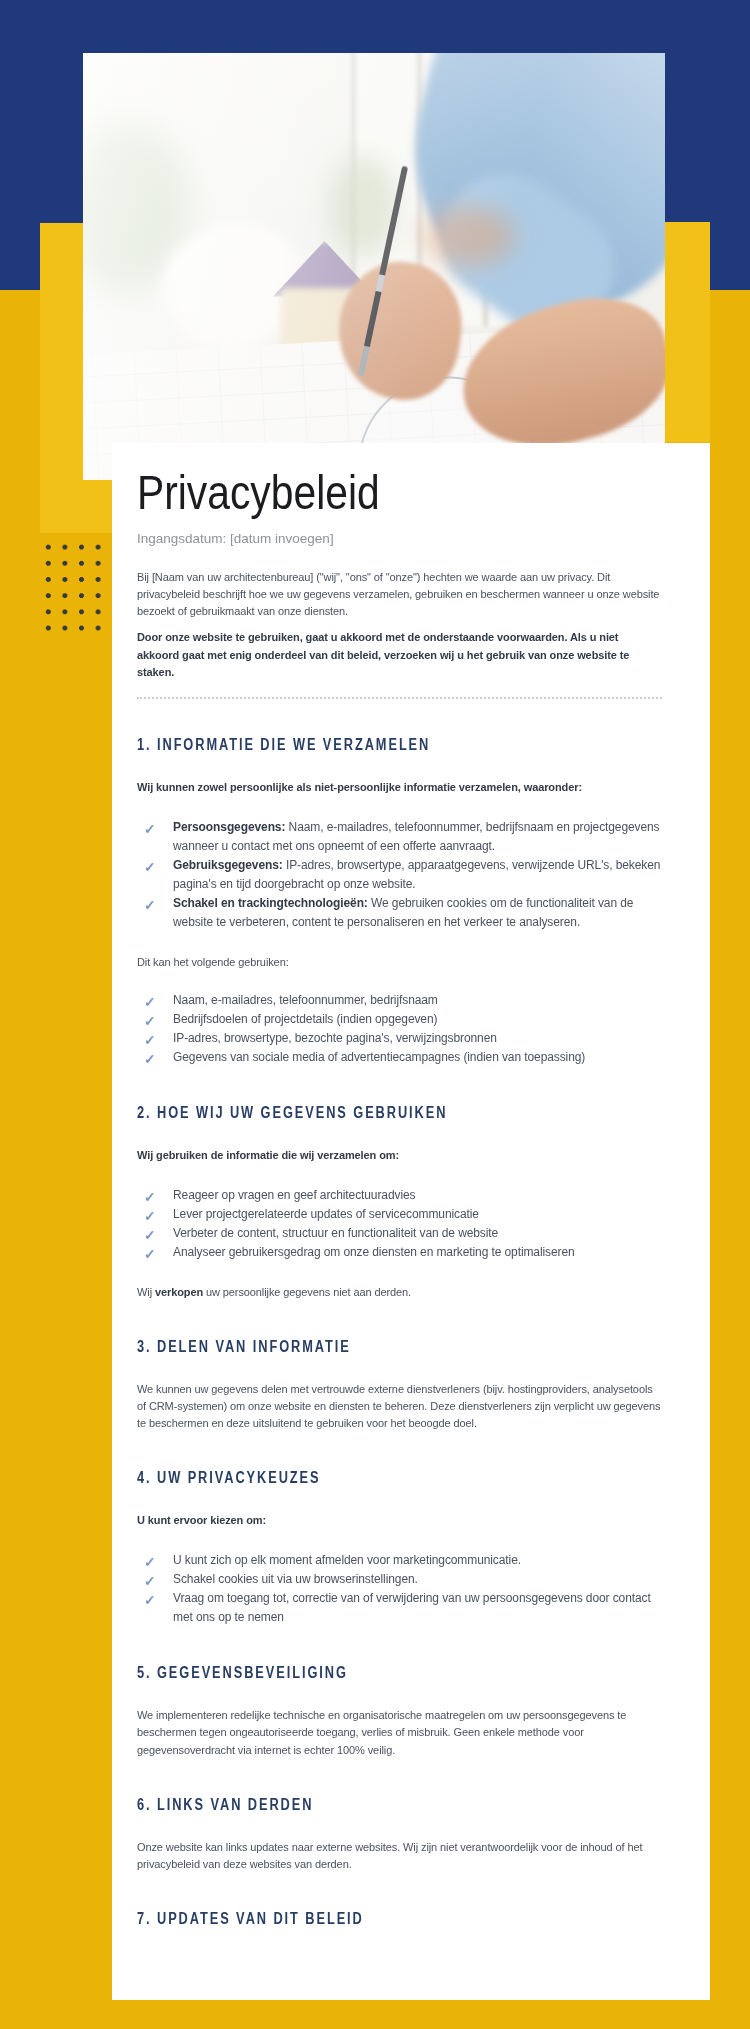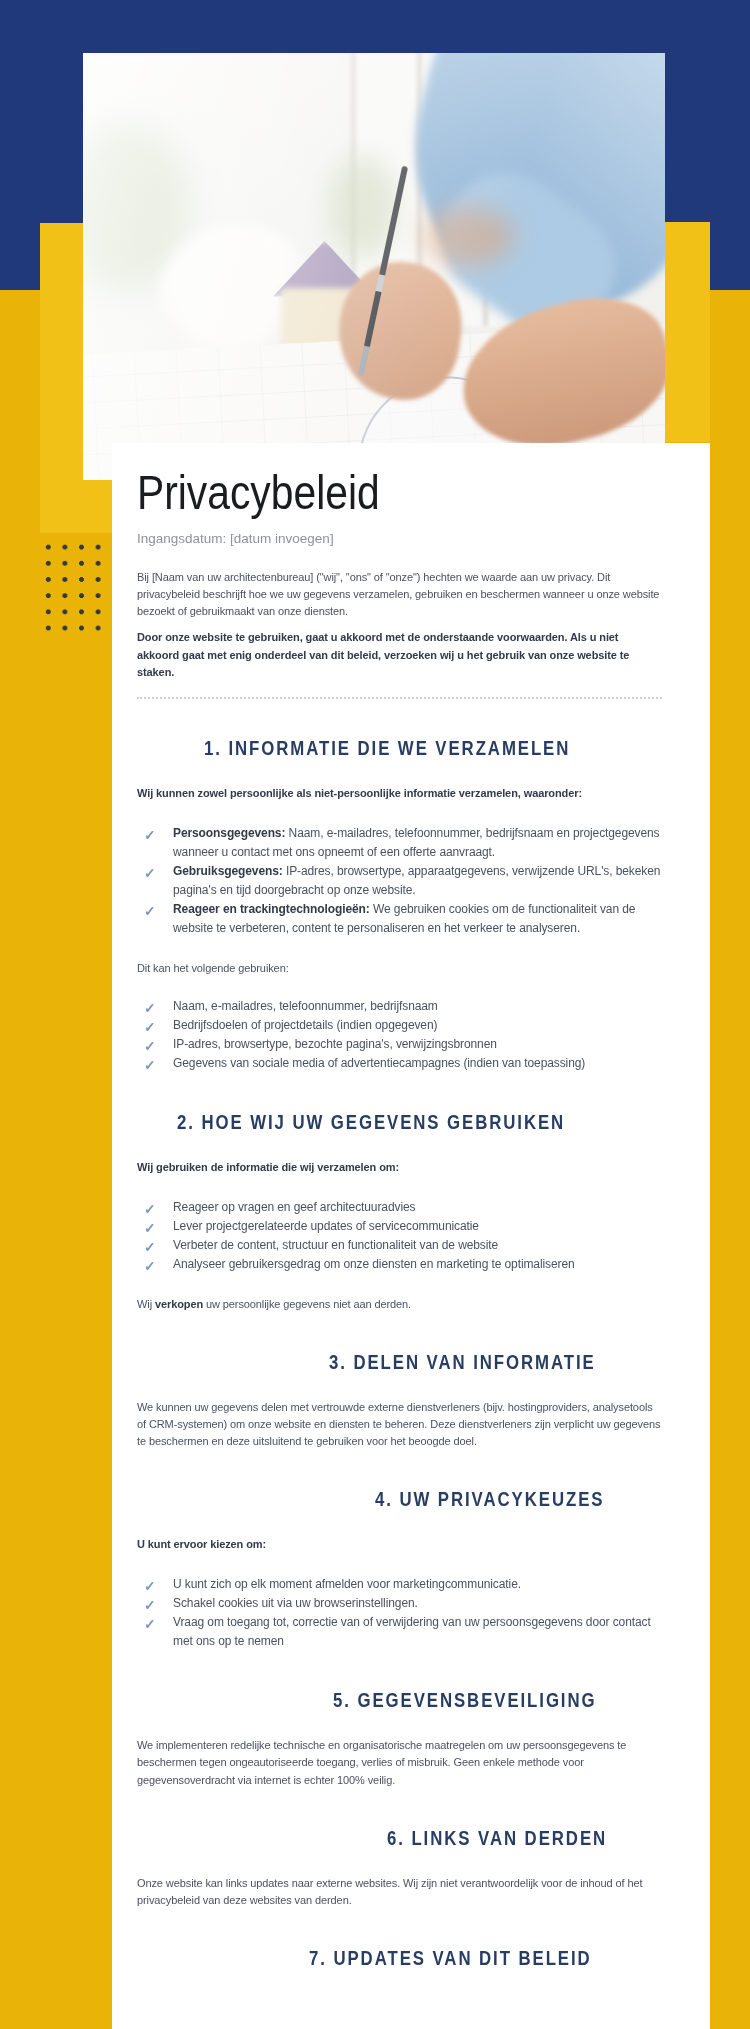--- a/index.html
+++ b/index.html
@@ -47,21 +47,21 @@
   
   .card{position:absolute;left:112px;top:443px;width:598px;min-height:1557px;background:#ffffff;
         padding:26px 48px 42px 25px;box-sizing:border-box;}
   h1.title{margin:0;font-size:48px;font-weight:500;color:#1b1c1f;line-height:1.02;white-space:nowrap;}
   .cond-t{display:inline-block;transform:scaleX(.85);transform-origin:0 50%;}
   .subtitle{margin:13px 0 0;font-size:13.5px;color:#8d929b;}
   .body{margin:0 0 9px;font-size:11px;line-height:1.56;letter-spacing:-.1px;color:#4a5160;}
   .intro-block{margin-top:23px;}
   .body.strong{font-weight:700;color:#333a48;}
   .divider{border:none;border-top:2px dotted #ccd0d6;margin:16px 0 0;}
-  h2.sec{margin:37px 0 25px;font-size:21px;font-weight:600;color:#283d63;white-space:nowrap;text-align:right;}
+  h2.sec{margin:37px 0 25px;font-size:16px;font-weight:600;color:#283d63;white-space:nowrap;}
   h2.sec .cond-h{display:inline-block;transform:scaleX(.8);transform-origin:0 50%;letter-spacing:2.4px;}
   .lead{font-weight:700;color:#333a48;margin:12px 0 22px;}
   ul.check{list-style:none;margin:0 0 22px;padding:0;}
   ul.check li{position:relative;padding-left:36px;font-size:12px;line-height:1.58;letter-spacing:-.1px;color:#4a5160;}
   ul.check li b{color:#333a48;}
   ul.check .tick{position:absolute;left:7px;top:0;color:#7f97c1;font-weight:700;font-size:14px;}
   .between{margin:0 0 20px;}
   .note{margin:2px 0 9px;}
   .note b{color:#333a48;text-align:center;}
 </style>
@@ -104,21 +104,21 @@
 
     <hr class="divider">
 
     <div id="sections">
         <section class="section">
           <h2 class="sec"><span class="cond-h">1. INFORMATIE DIE WE VERZAMELEN</span></h2>
           <p class="body lead">Wij kunnen zowel persoonlijke als niet-persoonlijke informatie verzamelen, waaronder:</p>
           <ul class="check">
             <li><span class="tick">✓</span><b>Persoonsgegevens: </b>Naam, e-mailadres, telefoonnummer, bedrijfsnaam en projectgegevens wanneer u contact met ons opneemt of een offerte aanvraagt.</li>
             <li><span class="tick">✓</span><b>Gebruiksgegevens: </b>IP-adres, browsertype, apparaatgegevens, verwijzende URL's, bekeken pagina's en tijd doorgebracht op onze website.</li>
-            <li><span class="tick">✓</span><b>Reageer en trackingtechnologieën: </b>We gebruiken cookies om de functionaliteit van de website te verbeteren, content te personaliseren en het verkeer te analyseren.</li>
+            <li><span class="tick">✓</span><b>Schakel en trackingtechnologieën: </b>We gebruiken cookies om de functionaliteit van de website te verbeteren, content te personaliseren en het verkeer te analyseren.</li>
           </ul>
           <p class="body between">Dit kan het volgende gebruiken:</p>
           <ul class="check">
             <li><span class="tick">✓</span>Naam, e-mailadres, telefoonnummer, bedrijfsnaam</li>
             <li><span class="tick">✓</span>Bedrijfsdoelen of projectdetails (indien opgegeven)</li>
             <li><span class="tick">✓</span>IP-adres, browsertype, bezochte pagina's, verwijzingsbronnen</li>
             <li><span class="tick">✓</span>Gegevens van sociale media of advertentiecampagnes (indien van toepassing)</li>
           </ul>
         </section>
         <section class="section">

